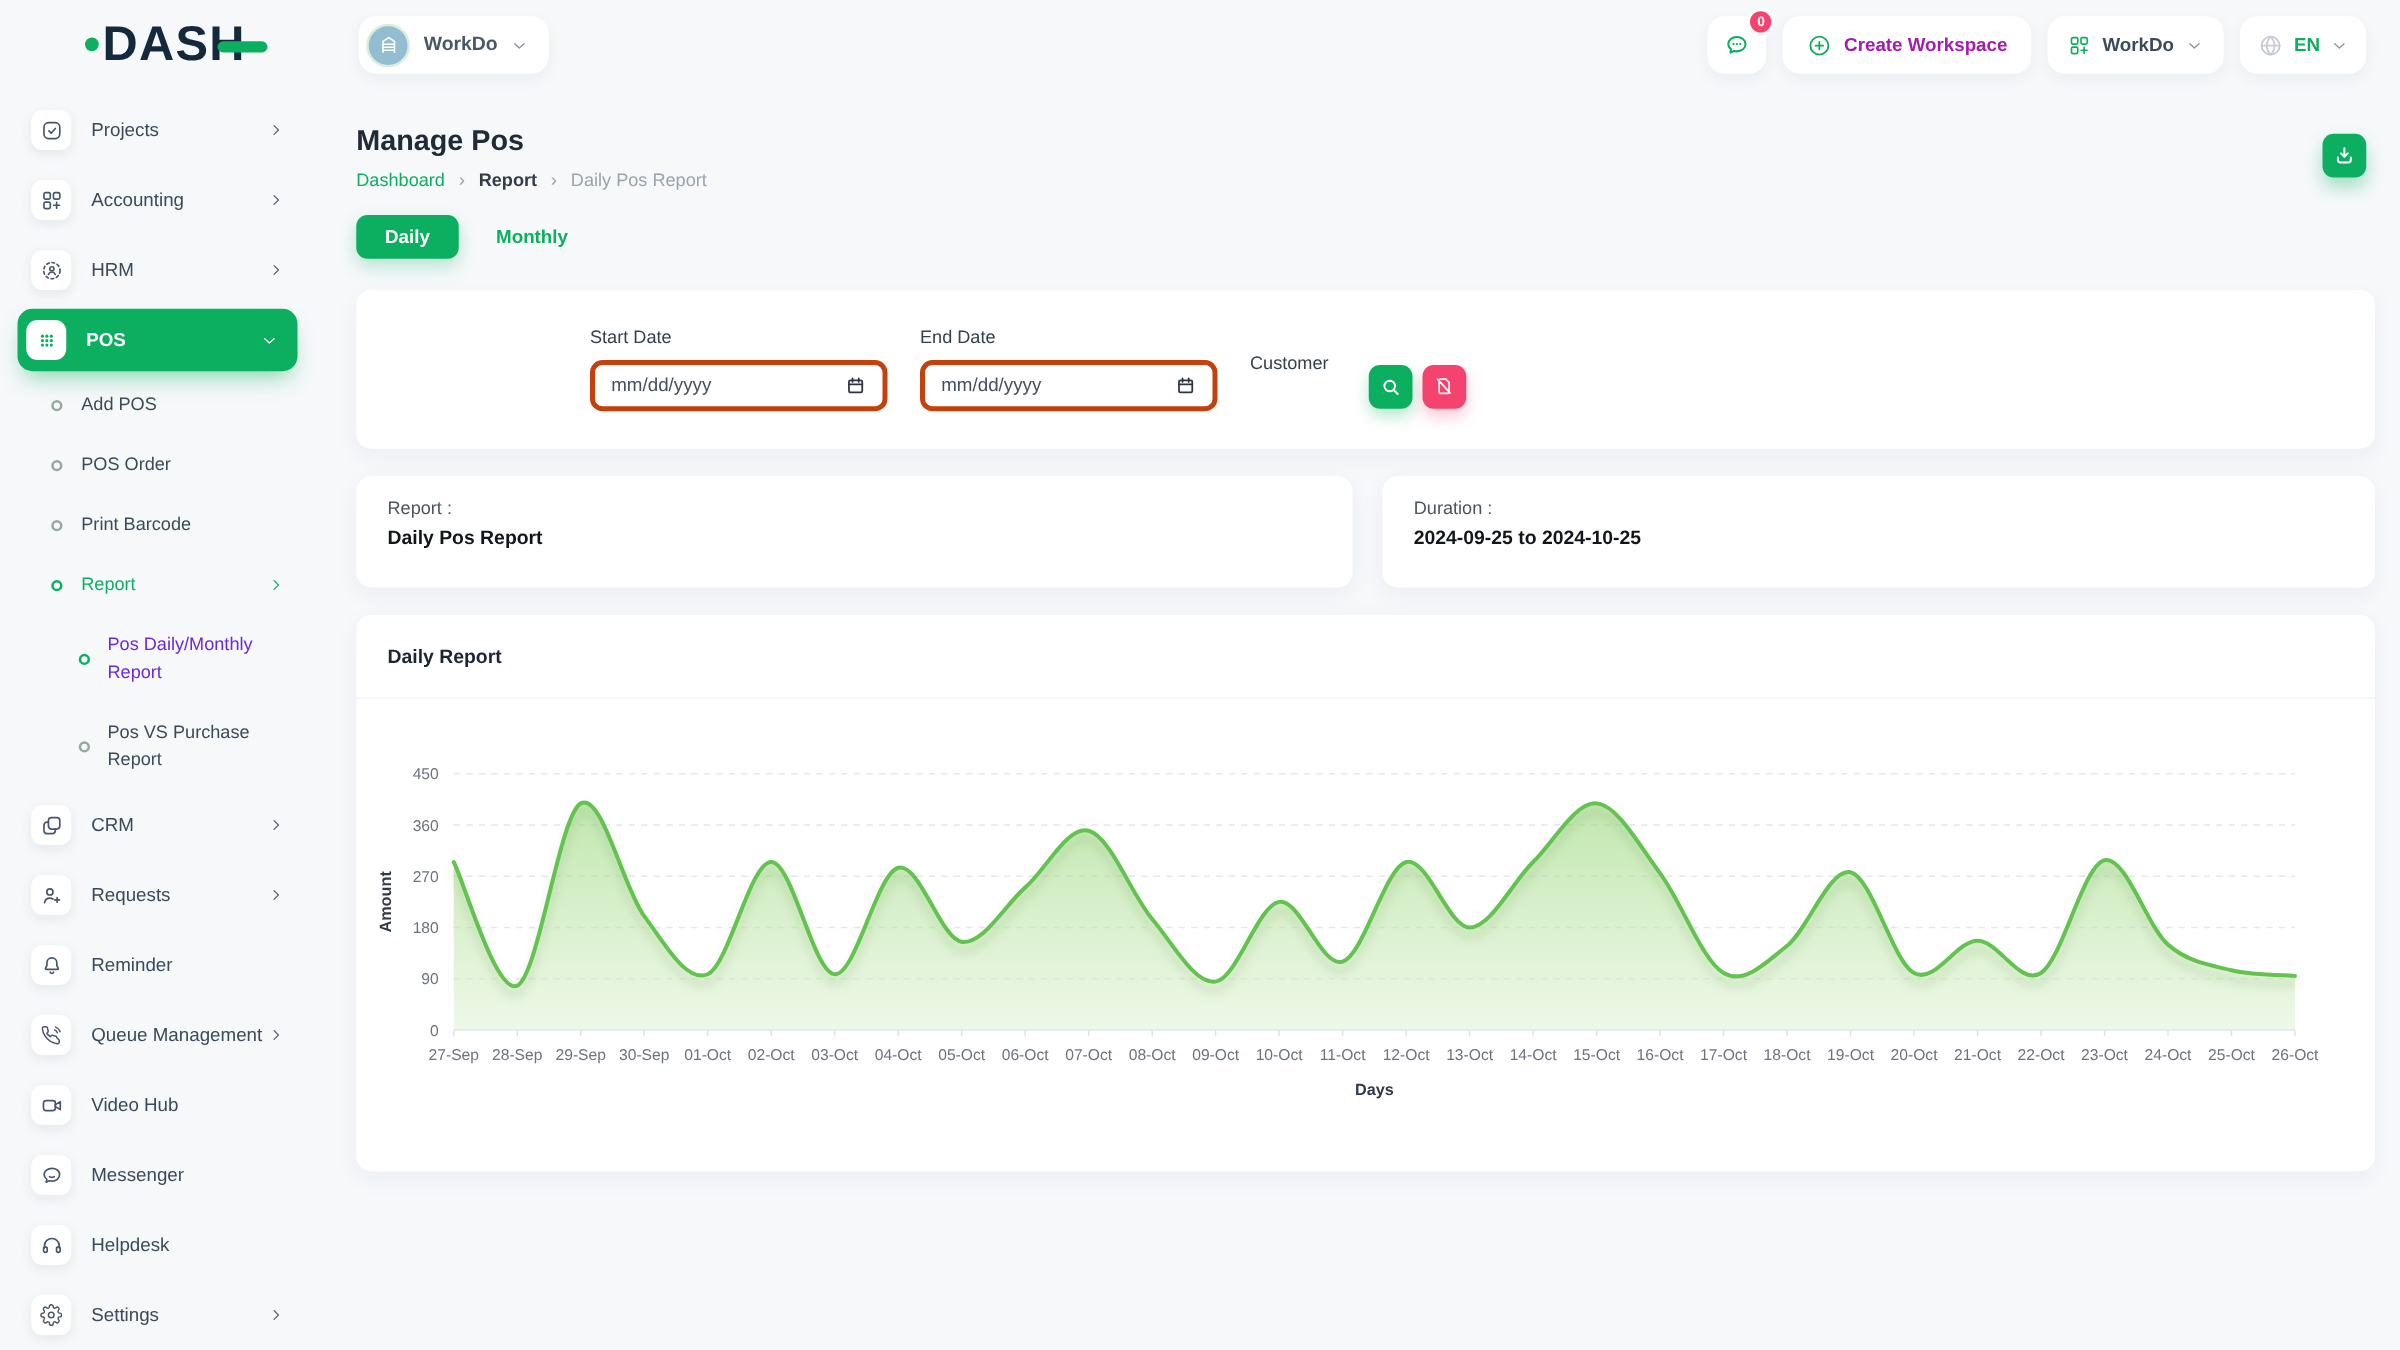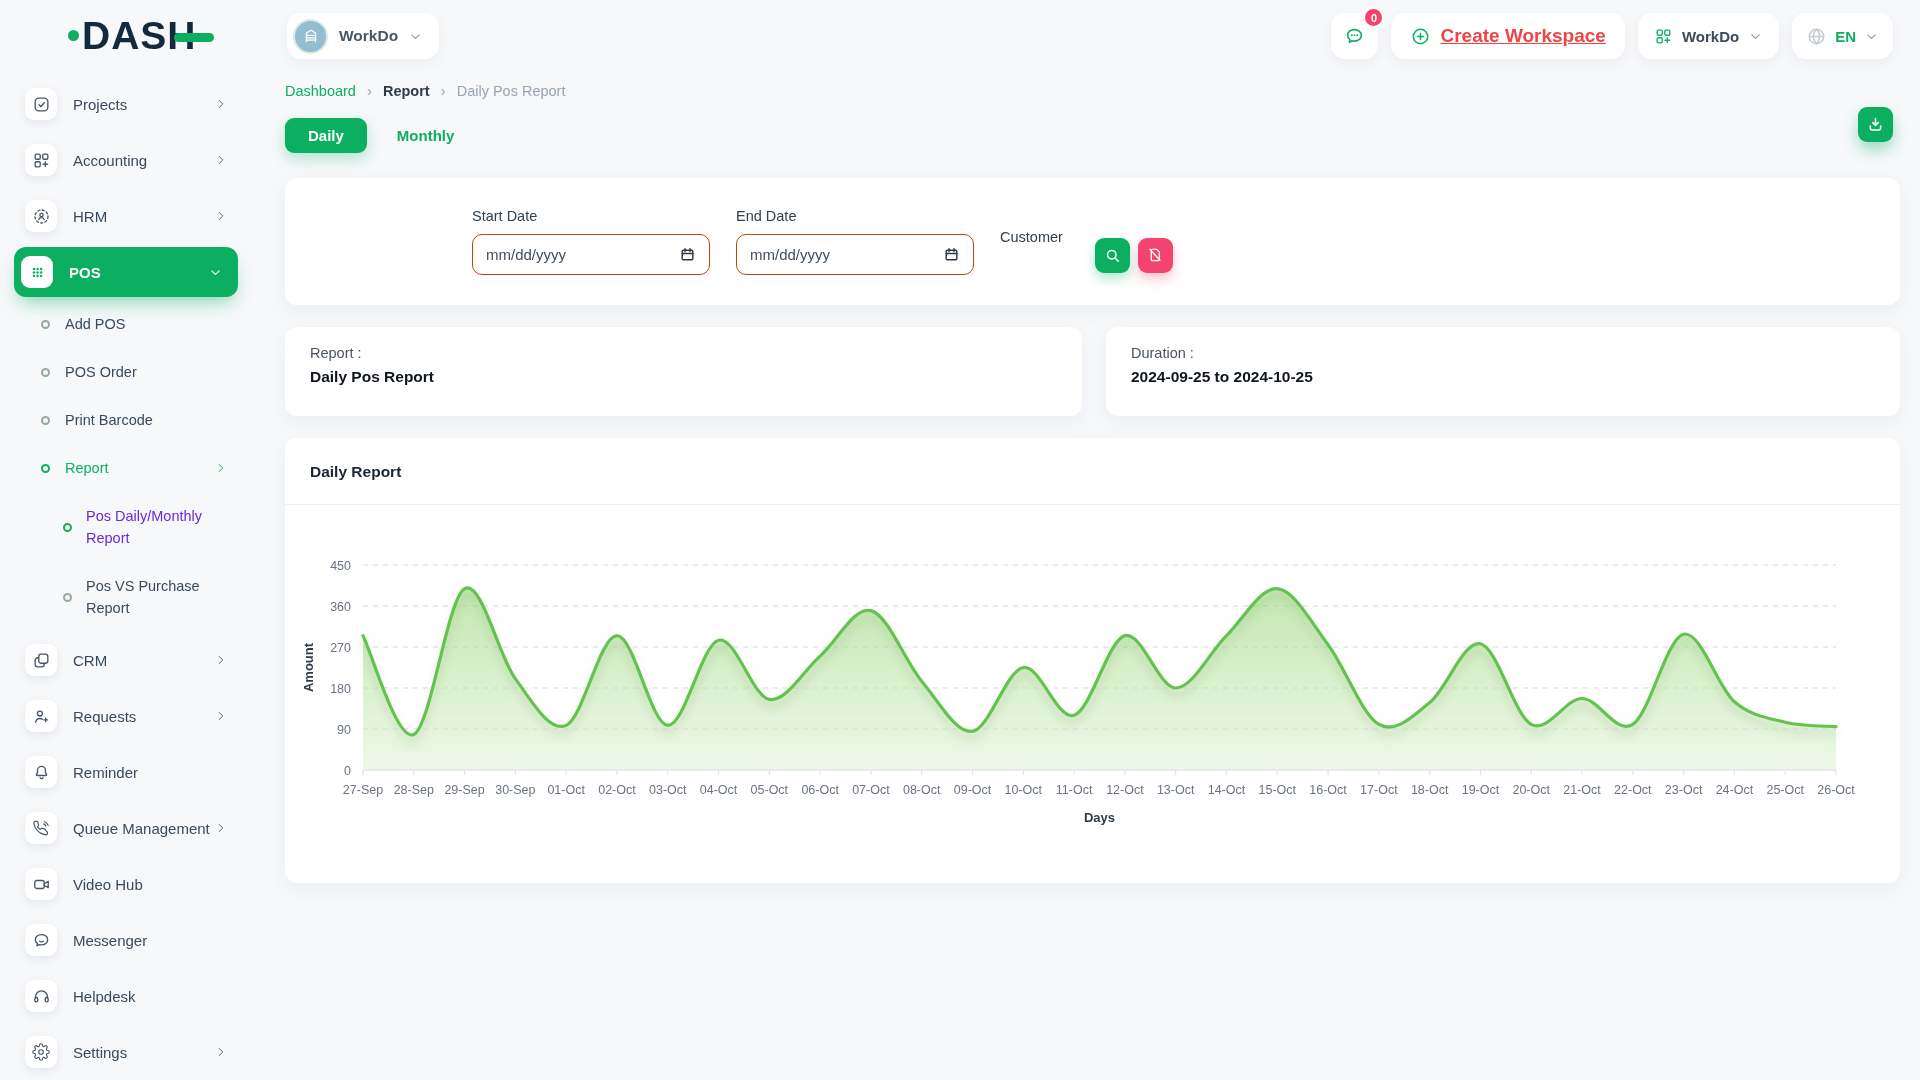--- a/index.html
+++ b/index.html
@@ -14,21 +14,21 @@
   .logo-dot { width:11px; height:11px; border-radius:50%; background:#0caf60; margin-right:3px; }
   .logo-text { font-size:39px; font-weight:800; letter-spacing:1px; color:#14293b; line-height:1; }
   .logo-bar { width:40px; height:9px; border-radius:5px; background:#0caf60; margin-left:-23px; margin-top:4px; }
   .pill { background:#fff; border-radius:14px; box-shadow:0 4px 14px rgba(20,30,60,0.05); display:flex; align-items:center; height:46px; }
   .ws-pill { position:absolute; left:287px; top:13px; padding:0 16px 0 6px; cursor:pointer; }
   .ws-avatar { width:35px; height:35px; border-radius:50%; background:#93bed2; border:2px solid #d9ecdd; display:grid; place-items:center; color:#fff; }
   .ws-name { font-size:15.5px; font-weight:600; color:#49576a; margin:0 10px 0 11px; }
   .hdr-right { position:absolute; right:27px; top:13px; display:flex; gap:13px; }
   .icon-pill { width:47px; justify-content:center; position:relative; cursor:pointer; }
   .badge { position:absolute; top:-6px; right:-6px; min-width:21px; height:21px; border-radius:11px; background:#f4436e; border:2px solid #fff; color:#fff; font-size:11px; font-weight:700; display:grid; place-items:center; }
-  .create-pill { padding:0 19px; gap:9px; font-size:19px; font-weight:600; color:#ef4444; cursor:pointer;text-decoration:underline; }
+  .create-pill { padding:0 19px; gap:9px; font-size:15px; font-weight:600; color:#a21caf; cursor:pointer; }
   .acct-pill { padding:0 16px; gap:9px; font-size:15px; font-weight:600; color:#3c4a59; cursor:pointer; }
   .lang-pill { padding:0 14px; gap:8px; font-size:15px; font-weight:700; cursor:pointer; }
   .green { color:#0caf60; } .muted-ic { color:#c6ccd4; } .chev { color:#8a93a0; }
 
   
   .sidebar { position:absolute; top:72px; left:0; width:252px; bottom:0; padding-top:4px; }
   .side-row { height:56px; display:flex; align-items:center; padding-left:25px; position:relative; cursor:pointer; }
   .tile { width:32px; height:32px; background:#fff; border-radius:9px; box-shadow:0 3px 10px rgba(25,39,70,0.08); display:grid; place-items:center; color:#47566b; flex:none; }
   .side-label { font-size:15px; font-weight:500; color:#3b4a5a; margin-left:16px; }
   .side-chev { position:absolute; right:24px; color:#55606e; }
@@ -56,21 +56,21 @@
   .crumb-sep { color:#9aa3af; font-size:15px; }
   .dl-btn { position:absolute; left:1573px; top:35px; width:35px; height:35px; border-radius:9px; background:#0caf60; display:grid; place-items:center; color:#fff; box-shadow:0 8px 14px rgba(12,175,96,0.35); cursor:pointer; }
   .tabs { display:flex; align-items:center; margin-top:19px; }
   .tab-daily { background:#0caf60; color:#fff; font-size:15px; font-weight:600; padding:9px 23px; border-radius:9px; box-shadow:0 6px 14px rgba(12,175,96,0.28); cursor:pointer; }
   .tab-monthly { color:#0caf60; font-size:15px; font-weight:600; margin-left:30px; cursor:pointer; }
 
   .card { background:#fff; border-radius:12px; box-shadow:0 6px 20px rgba(40,50,90,0.05); }
   .filter-card { margin-top:25px; height:127px; display:flex; align-items:center; padding-left:187px; }
   .field { margin-right:26px; }
   .f-label { font-size:14.5px; color:#33404e; margin-bottom:10px; }
-  .inputbox { height:41px; border:1px solid #c2410c; border-radius:10px; background:#fff; display:flex; align-items:center; justify-content:space-between; padding:0 13px; font-size:15px; color:#43505e; cursor:pointer; }
+  .inputbox { height:41px; border:4px solid #c2410c; border-radius:10px; background:#fff; display:flex; align-items:center; justify-content:space-between; padding:0 13px; font-size:15px; color:#43505e; cursor:pointer; }
   .w-238 { width:238px; } .w-372 { width:372px; }
   .filter-btns { display:flex; gap:8px; margin-left:6px; margin-top:27px; }
   .btn-sq { width:35px; height:35px; border-radius:9px; display:grid; place-items:center; color:#fff; cursor:pointer; }
   .btn-search { background:#0caf60; box-shadow:0 6px 12px rgba(12,175,96,0.3); }
   .btn-reset { background:#f4436e; box-shadow:0 6px 12px rgba(244,67,110,0.3); }
 
   .summary-row { display:flex; gap:24px; margin-top:22px;justify-content:space-between; }
   .sum-card { height:89px; padding:18px 25px; }
   .sum-card.left { width:797px; } .sum-card.right { width:794px; }
   .sum-label { font-size:14.5px; color:#4a5460; }
@@ -334,20 +334,21 @@
         </svg>
       </span>
     <span class="side-label">Settings</span>
     <svg class="ic side-chev" width="14" height="14" viewBox="0 0 24 24">
         <path d="M9 6l6 6-6 6"></path>
       </svg>
   </div>
 </div>
 
 <div class="main">
+  <div class="page-title">Manage Pos</div>
   <div class="crumbs">
     <span class="crumb-link">Dashboard</span>
     <span class="crumb-sep">›</span>
     <span class="crumb-strong">Report</span>
     <span class="crumb-sep">›</span>
     <span class="crumb-cur">Daily Pos Report</span>
   </div>
 
   <div class="dl-btn">
     <svg class="ic" width="19" height="19" viewBox="0 0 24 24" style="stroke-width:2">

